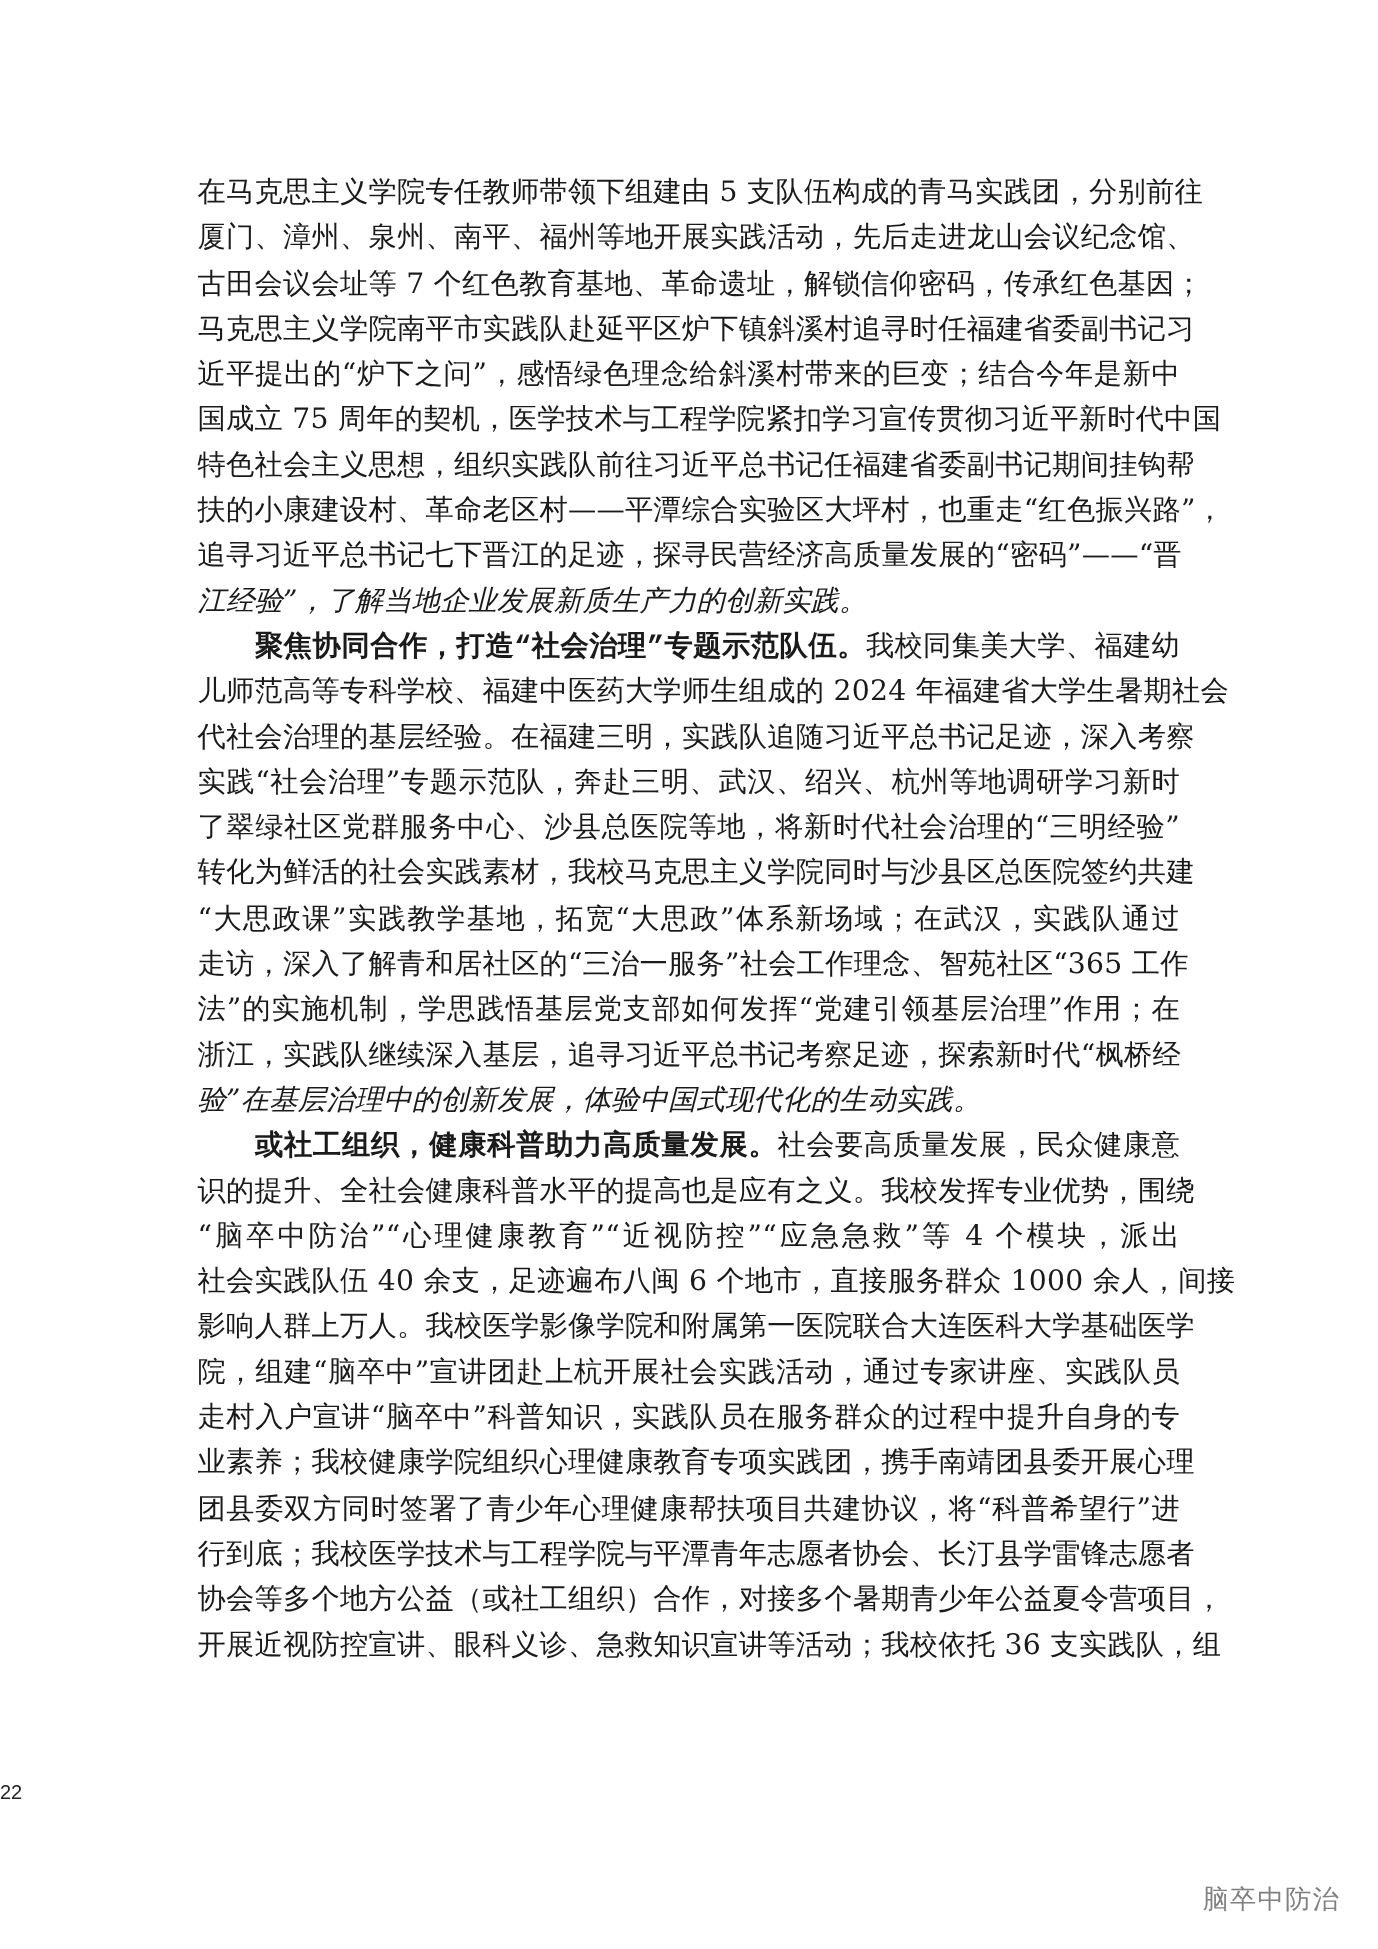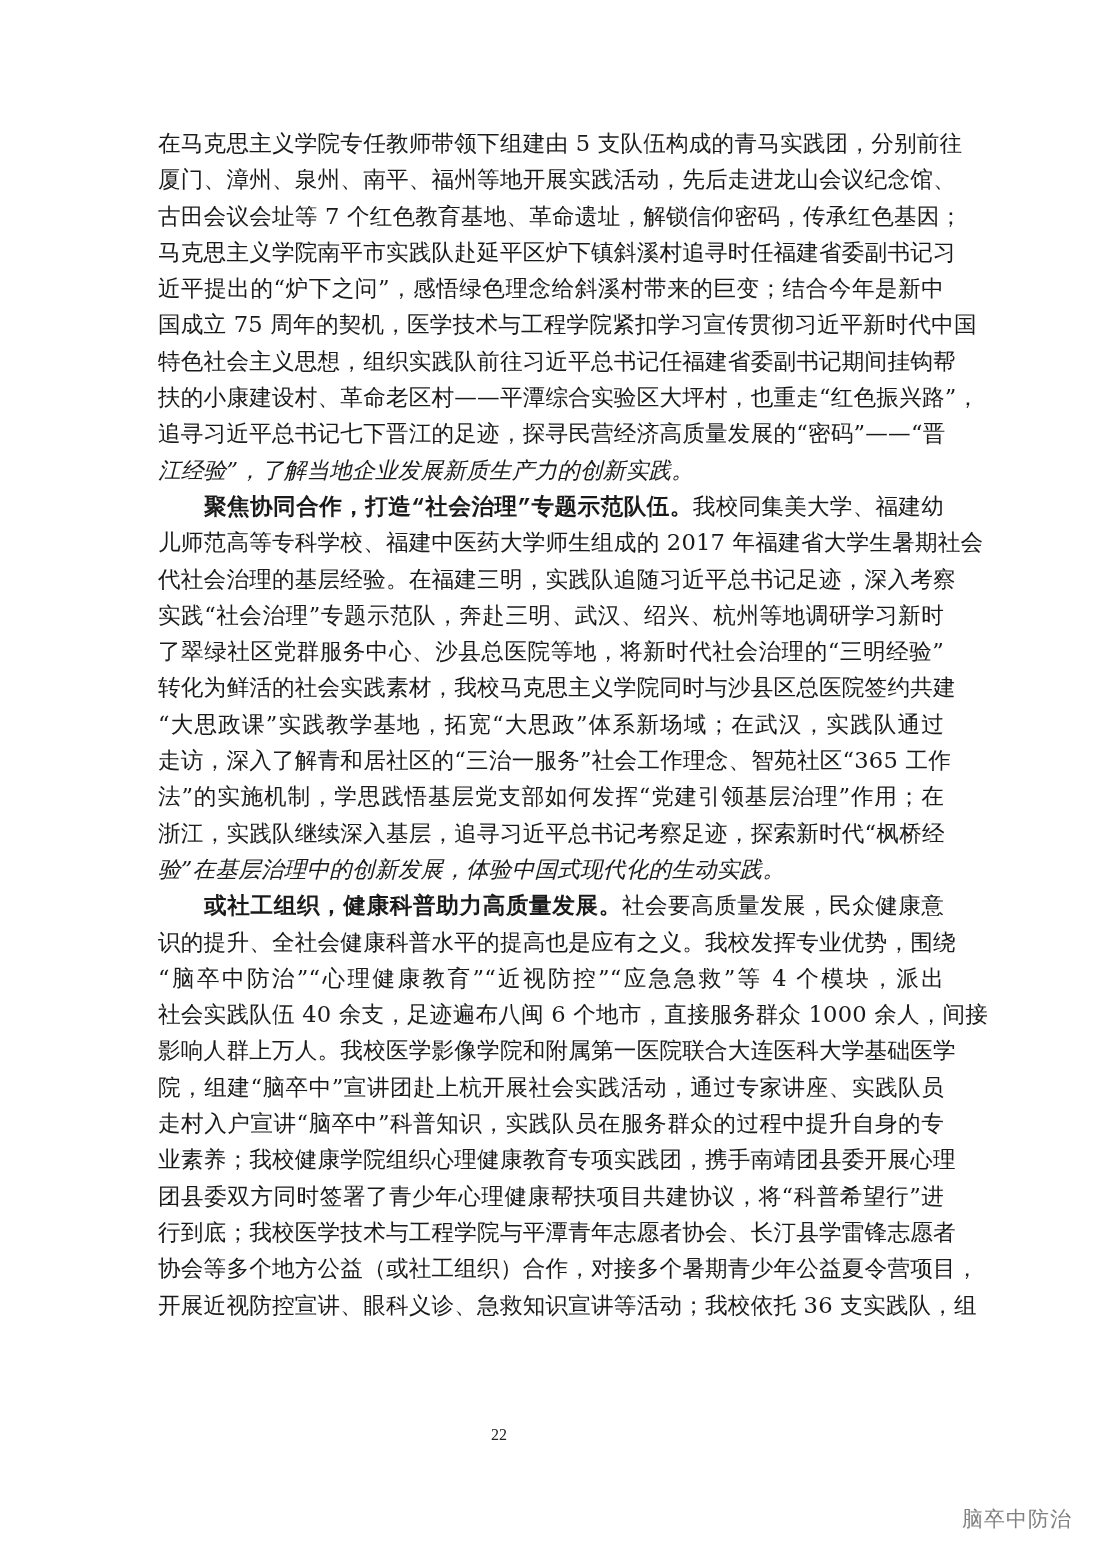--- a/index.html
+++ b/index.html
@@ -11,21 +11,21 @@
       width: 1102px;
       height: 1559px;
       position: relative;
       overflow: hidden;
       font-family: "DejaVu Serif", "Liberation Serif", serif;
       color: #1a1a1a;
     }
     .page {
       position: absolute;
       left: 158px;
-      top: 125px;
+      top: 136px;
       width: 786px;
     }
     .line {
       display: block;
       height: 36.3px;
       line-height: 36.3px;
       font-size: 22.6px;
       white-space: nowrap;
       text-align: justify;
       text-align-last: justify;
@@ -41,22 +41,21 @@
     .bold {
       font-weight: bold;
       font-family: Liberation Mono, monospace;
       letter-spacing: 0.4px;
     }
     .page-number {
       position: absolute;
       left: 0;
       width: 998px;
       top: 1426px;
-      text-align: center;
-      font-family: Liberation Serif, serif;
+      font-family: Liberation Sans, sans-serif;
       font-size: 16px;
       color: #222;
     }
     .watermark {
       position: absolute;
       left: 962px;
       top: 1505px;
       font-family: "DejaVu Sans", "Liberation Sans", sans-serif;
       font-size: 21px;
       color: #808080;
@@ -76,21 +75,21 @@
     <span class="line">近平提出的“炉下之问”，感悟绿色理念给斜溪村带来的巨变；结合今年是新中</span>
     <span class="line">国成立 75 周年的契机，医学技术与工程学院紧扣学习宣传贯彻习近平新时代中国</span>
     <span class="line">特色社会主义思想，组织实践队前往习近平总书记任福建省委副书记期间挂钩帮</span>
     <span class="line">扶的小康建设村、革命老区村——平潭综合实验区大坪村，也重走“红色振兴路”，</span>
     <span class="line">追寻习近平总书记七下晋江的足迹，探寻民营经济高质量发展的“密码”——“晋</span>
     <span class="line last">江经验”，了解当地企业发展新质生产力的创新实践。</span>
   </div>
 
   <div>
     <span class="line indent"><span class="bold">聚焦协同合作，打造“社会治理”专题示范队伍。</span><span>我校同集美大学、福建幼</span></span>
-    <span class="line">儿师范高等专科学校、福建中医药大学师生组成的 2017 年福建省大学生暑期社会</span>
+    <span class="line">儿师范高等专科学校、福建中医药大学师生组成的 2024 年福建省大学生暑期社会</span>
     <span class="line">代社会治理的基层经验。在福建三明，实践队追随习近平总书记足迹，深入考察</span>
     <span class="line">实践“社会治理”专题示范队，奔赴三明、武汉、绍兴、杭州等地调研学习新时</span>
     <span class="line">了翠绿社区党群服务中心、沙县总医院等地，将新时代社会治理的“三明经验”</span>
     <span class="line">转化为鲜活的社会实践素材，我校马克思主义学院同时与沙县区总医院签约共建</span>
     <span class="line">“大思政课”实践教学基地，拓宽“大思政”体系新场域；在武汉，实践队通过</span>
     <span class="line">走访，深入了解青和居社区的“三治一服务”社会工作理念、智苑社区“365 工作</span>
     <span class="line">法”的实施机制，学思践悟基层党支部如何发挥“党建引领基层治理”作用；在</span>
     <span class="line">浙江，实践队继续深入基层，追寻习近平总书记考察足迹，探索新时代“枫桥经</span>
     <span class="line last">验”在基层治理中的创新发展，体验中国式现代化的生动实践。</span>
   </div>

